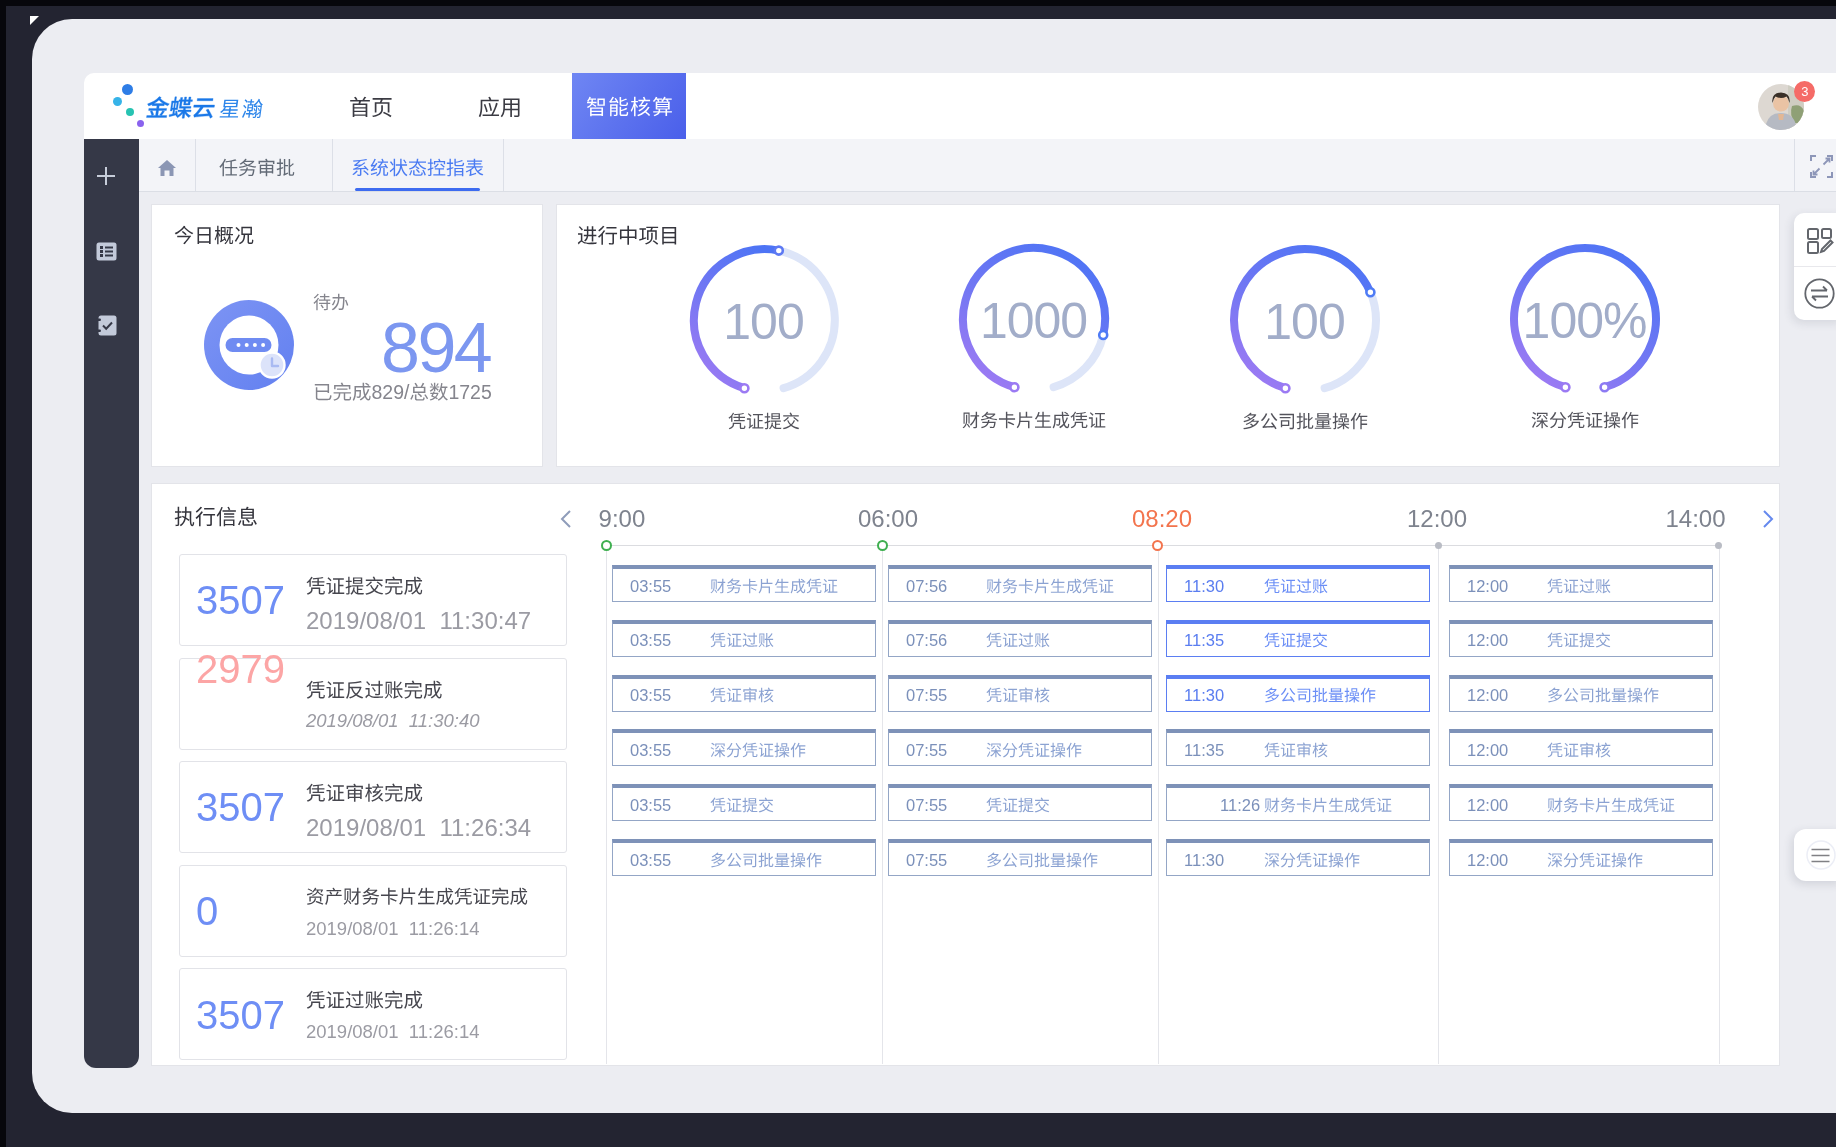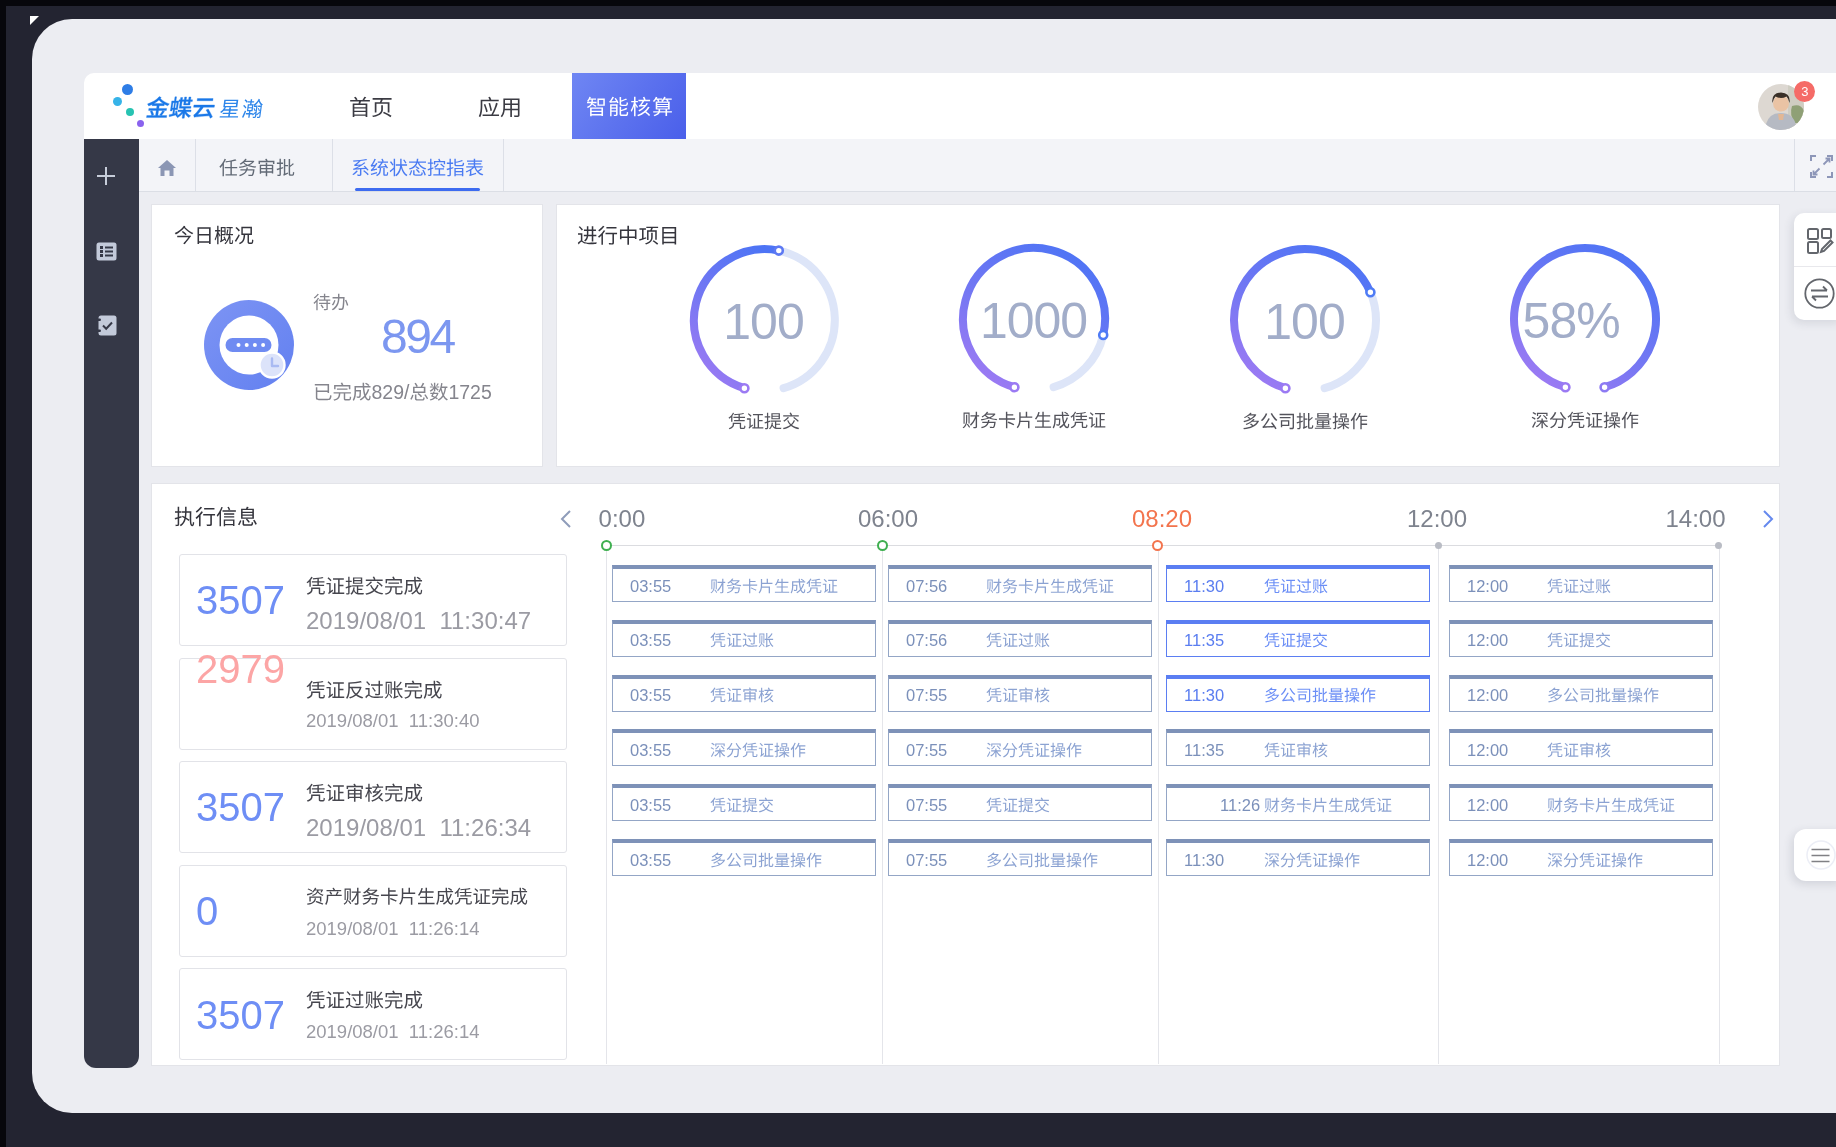--- a/index.html
+++ b/index.html
@@ -153,21 +153,21 @@
     </g>
 <circle cx="69" cy="66" r="12.5" fill="#dce3fa" stroke="#fff" stroke-width="2.4"></circle>
 <path d="M69 59.5 L69 67 L75 67" stroke="#a9baf2" stroke-width="2.4" fill="none" stroke-linecap="round" stroke-linejoin="round"></path>
 </svg>
 <svg style="position:absolute;left:313px;top:293px" width="36.0" height="18" viewBox="0 0 2000 1000" overflow="visible" fill="#85858d">
     <g>
       <use href="#g5f85" x="0"></use>
       <use href="#g529e" x="1000"></use>
     </g>
   </svg>
-<div style="position:absolute;top:313.2px;font-size:48px;line-height:1;color:#7c97f0;white-space:pre;letter-spacing:-2.5px;left:381px;">894</div>
+<div style="position:absolute;top:313.2px;font-size:70px;line-height:1;color:#7c97f0;white-space:pre;letter-spacing:-2.5px;left:381px;">894</div>
 <svg style="position:absolute;left:313px;top:382px" width="178.8" height="19.5" viewBox="0 0 9171 1000" overflow="visible" fill="#85858d">
     <g>
       <use href="#g5df2" x="0"></use>
       <use href="#g5b8c" x="1000"></use>
       <use href="#g6210" x="2000"></use>
       <text x="3000" y="880" font-size="1000" font-family="Liberation Sans">829/</text>
       <use href="#g603b" x="4946"></use>
       <use href="#g6570" x="5946"></use>
       <text x="6946" y="880" font-size="1000" font-family="Liberation Sans">1725</text>
     </g>
@@ -241,21 +241,21 @@
         <use href="#g91cf" x="4000"></use>
         <use href="#g64cd" x="5000"></use>
         <use href="#g4f5c" x="6000"></use>
       </g>
     </svg></div>
 <svg style="position:absolute;left:1500px;top:234px" width="170" height="170" viewBox="0 0 170 170" fill="none">
     <path d="M104.6 153.2A71 71 0 1 0 65.4 153.2" stroke="url(#ggrad)" stroke-width="8" stroke-linecap="round"></path>
     <circle cx="104.6" cy="153.2" r="4" fill="#fff" stroke="#8d7af3" stroke-width="2.6"></circle>
     <circle cx="65.4" cy="153.2" r="4" fill="#fff" stroke="#9b7af3" stroke-width="2.6"></circle>
   </svg>
-<div style="position:absolute;top:295.7px;font-size:50px;line-height:1;color:#a2adc9;white-space:pre;letter-spacing:-1px;left:1522.6px;">58%</div>
+<div style="position:absolute;top:295.7px;font-size:50px;line-height:1;color:#a2adc9;white-space:pre;letter-spacing:-1px;left:1522.6px;">100%</div>
 <div style="position:absolute;left:1531.0px;top:411px;width:108.0px;height:18px"><svg width="108.0" height="18" viewBox="0 0 6000 1000" overflow="visible" fill="#53535b">
       <g>
         <use href="#g6df1" x="0"></use>
         <use href="#g5206" x="1000"></use>
         <use href="#g51ed" x="2000"></use>
         <use href="#g8bc1" x="3000"></use>
         <use href="#g64cd" x="4000"></use>
         <use href="#g4f5c" x="5000"></use>
       </g>
     </svg></div>
@@ -287,21 +287,21 @@
     <g>
       <use href="#g51ed" x="0"></use>
       <use href="#g8bc1" x="1000"></use>
       <use href="#g53cd" x="2000"></use>
       <use href="#g8fc7" x="3000"></use>
       <use href="#g8d26" x="4000"></use>
       <use href="#g5b8c" x="5000"></use>
       <use href="#g6210" x="6000"></use>
     </g>
   </svg>
-<div style="position:absolute;top:712.4px;font-size:18.5px;line-height:1;color:#9b9ba3;white-space:pre;left:306px;">2019/08/01  11:30:40</div>
+<div style="position:absolute;top:712.4px;font-size:18.5px;line-height:1;color:#9b9ba3;white-space:pre;left:306px;font-style:italic;">2019/08/01  11:30:40</div>
 <div class="ab" style="left:179px;top:761px;width:388px;height:92px;background:#fff;border:1px solid #e2e3e8;border-radius:3px"></div>
 <div style="position:absolute;top:787.3px;font-size:40px;line-height:1;color:#6e8ef5;white-space:pre;left:196px;">3507</div>
 <svg style="position:absolute;left:306px;top:783.2px" width="117.0" height="19.5" viewBox="0 0 6000 1000" overflow="visible" fill="#46464e">
     <g>
       <use href="#g51ed" x="0"></use>
       <use href="#g8bc1" x="1000"></use>
       <use href="#g5ba1" x="2000"></use>
       <use href="#g6838" x="3000"></use>
       <use href="#g5b8c" x="4000"></use>
       <use href="#g6210" x="5000"></use>
@@ -334,21 +334,21 @@
       <use href="#g51ed" x="0"></use>
       <use href="#g8bc1" x="1000"></use>
       <use href="#g8fc7" x="2000"></use>
       <use href="#g8d26" x="3000"></use>
       <use href="#g5b8c" x="4000"></use>
       <use href="#g6210" x="5000"></use>
     </g>
   </svg>
 <div style="position:absolute;top:1023.2px;font-size:18.5px;line-height:1;color:#9b9ba3;white-space:pre;left:306px;">2019/08/01  11:26:14</div>
 <div class="ab" style="left:606px;top:545px;width:1113px;height:1px;background:#dbdce0"></div>
-<div style="position:absolute;top:506.7px;font-size:24px;line-height:1;color:#7e838e;white-space:pre;left:598.6px;">0:00</div>
+<div style="position:absolute;top:506.7px;font-size:24px;line-height:1;color:#7e838e;white-space:pre;left:598.6px;">9:00</div>
 <div class="ab" style="left:606px;top:546px;width:1px;height:518px;background:#e4e5ea"></div>
 <div style="position:absolute;top:506.7px;font-size:24px;line-height:1;color:#7e838e;white-space:pre;left:858.0px;">06:00</div>
 <div class="ab" style="left:882px;top:546px;width:1px;height:518px;background:#e4e5ea"></div>
 <div style="position:absolute;top:506.7px;font-size:24px;line-height:1;color:#f3744d;white-space:pre;left:1132.0px;">08:20</div>
 <div class="ab" style="left:1157.5px;top:546px;width:1px;height:518px;background:#e4e5ea"></div>
 <div style="position:absolute;top:506.7px;font-size:24px;line-height:1;color:#7e838e;white-space:pre;left:1407.0px;">12:00</div>
 <div class="ab" style="left:1438px;top:546px;width:1px;height:518px;background:#e4e5ea"></div>
 <div style="position:absolute;top:506.7px;font-size:24px;line-height:1;color:#7e838e;white-space:pre;left:1665.5px;">14:00</div>
 <div class="ab" style="left:1718.5px;top:546px;width:1px;height:518px;background:#e4e5ea"></div>
 <div class="ab" style="left:600.5px;top:539.5px;width:11px;height:11px;border-radius:50%;background:#fff;border:2.4px solid #3faf50"></div>

